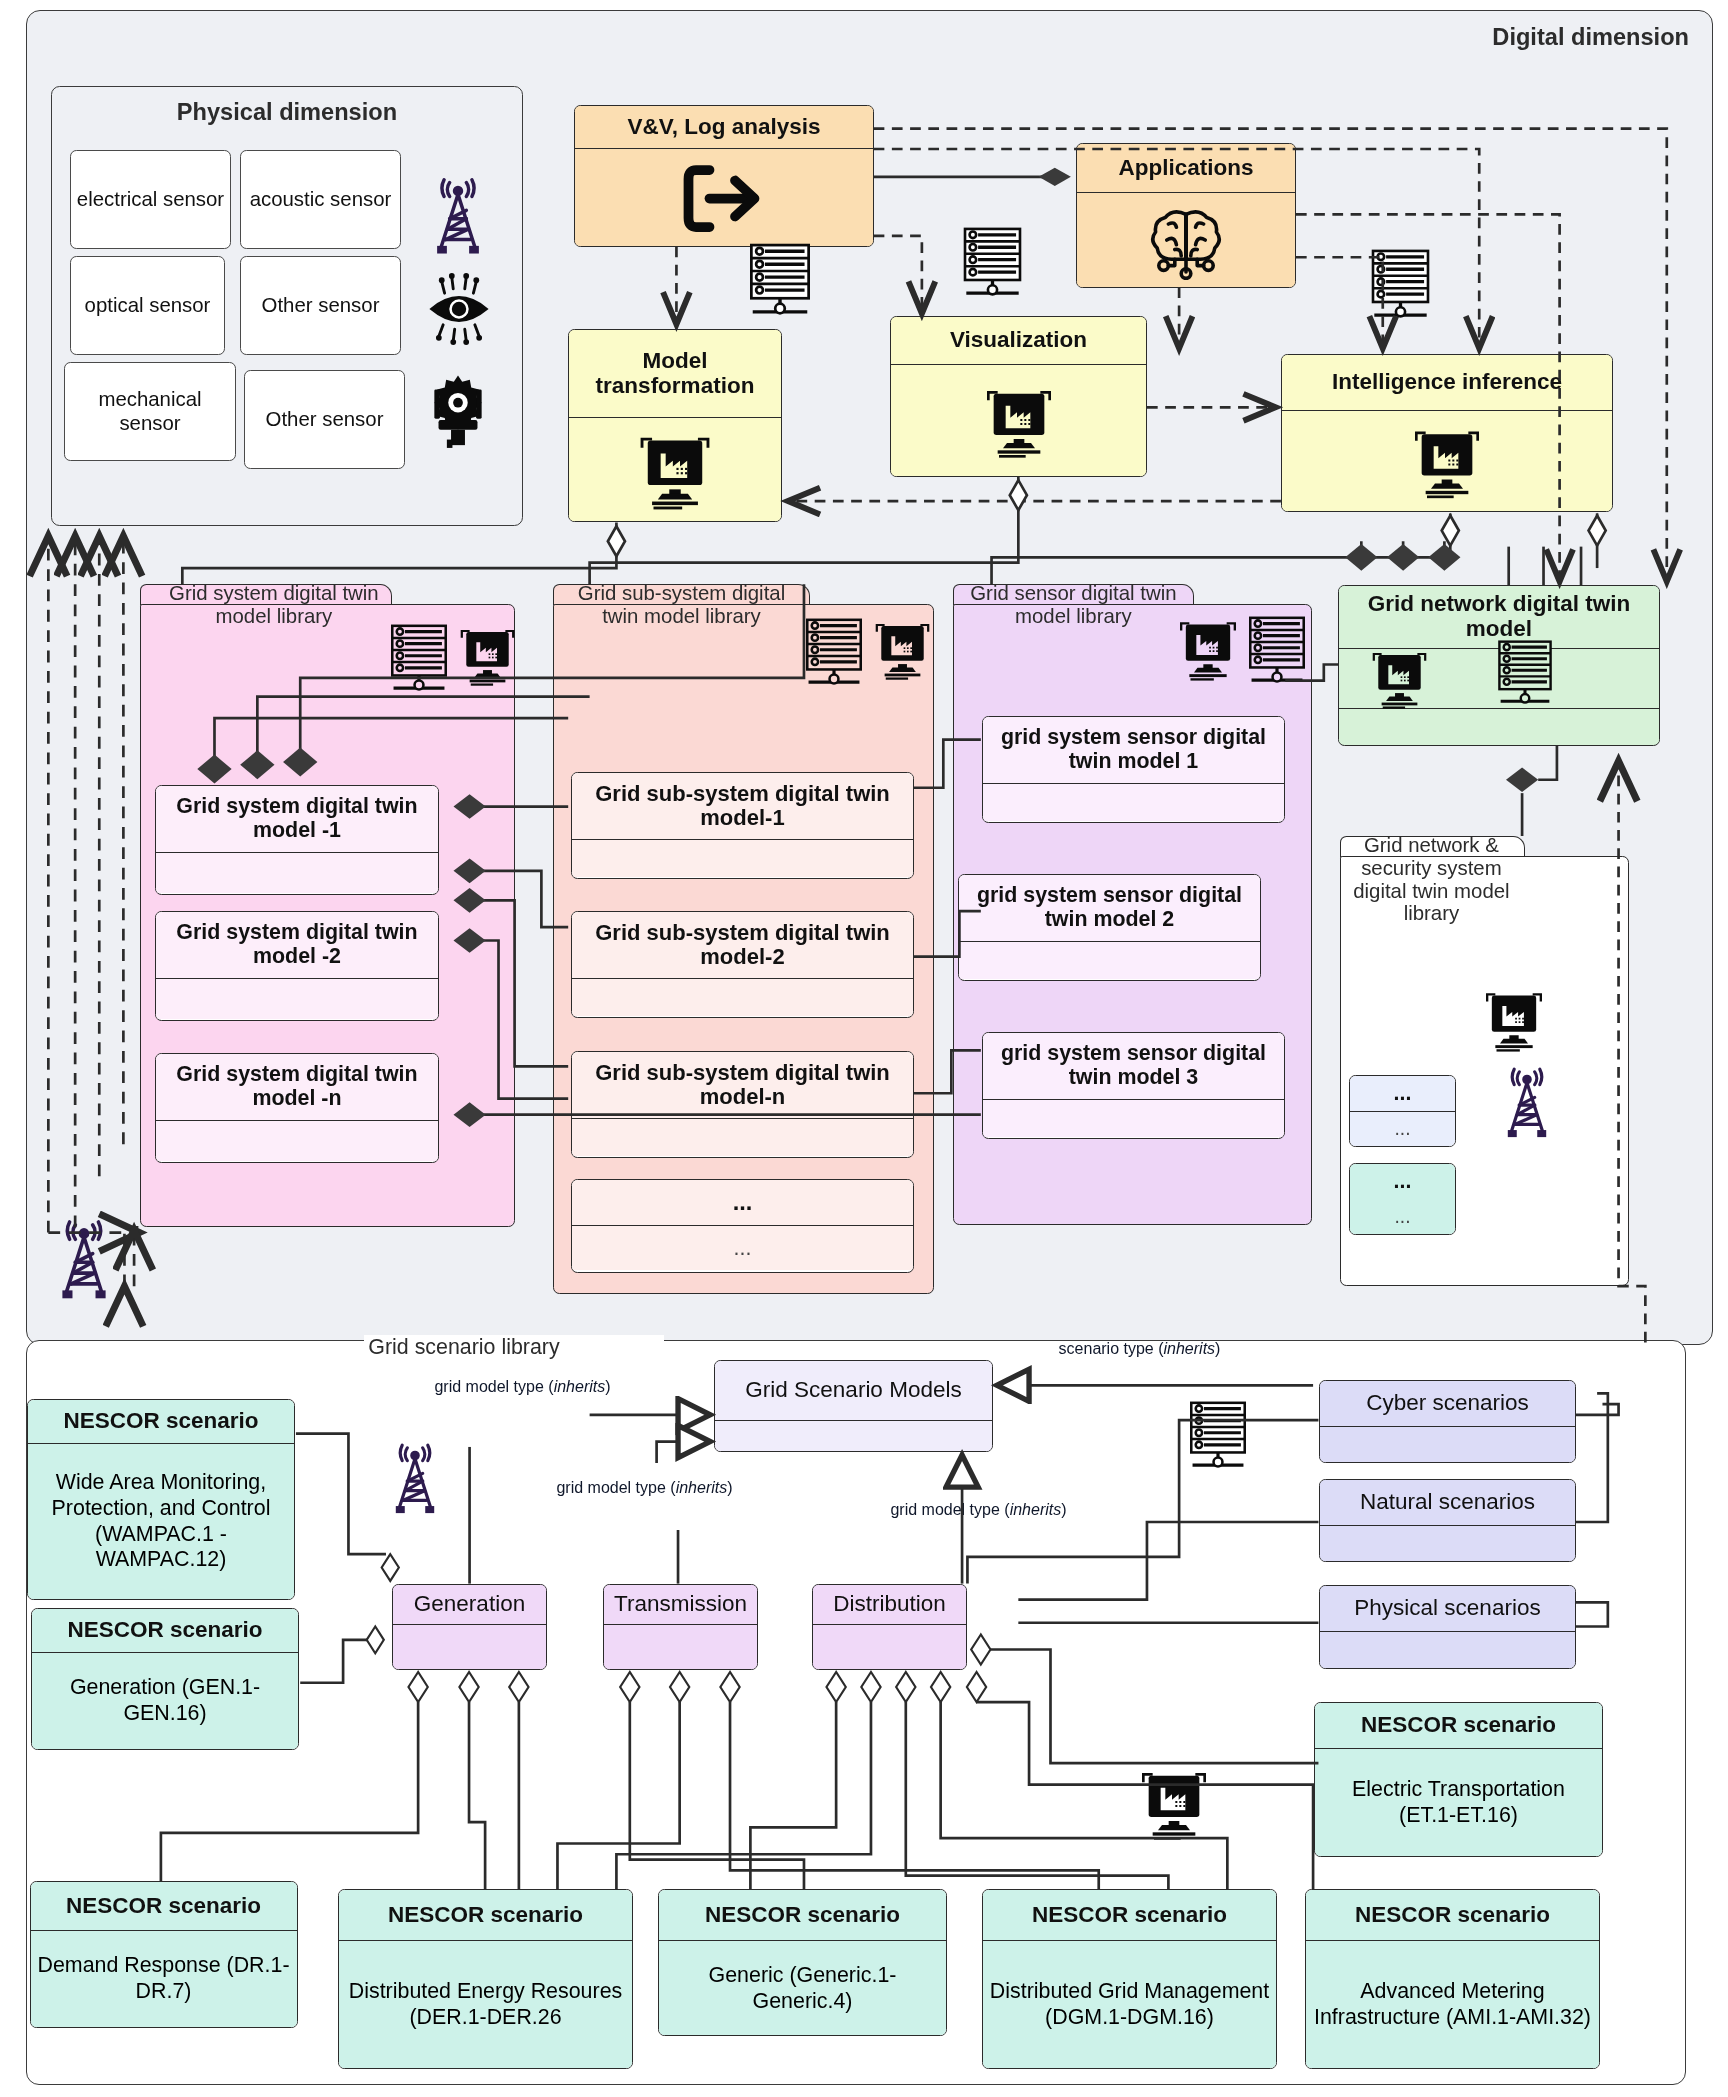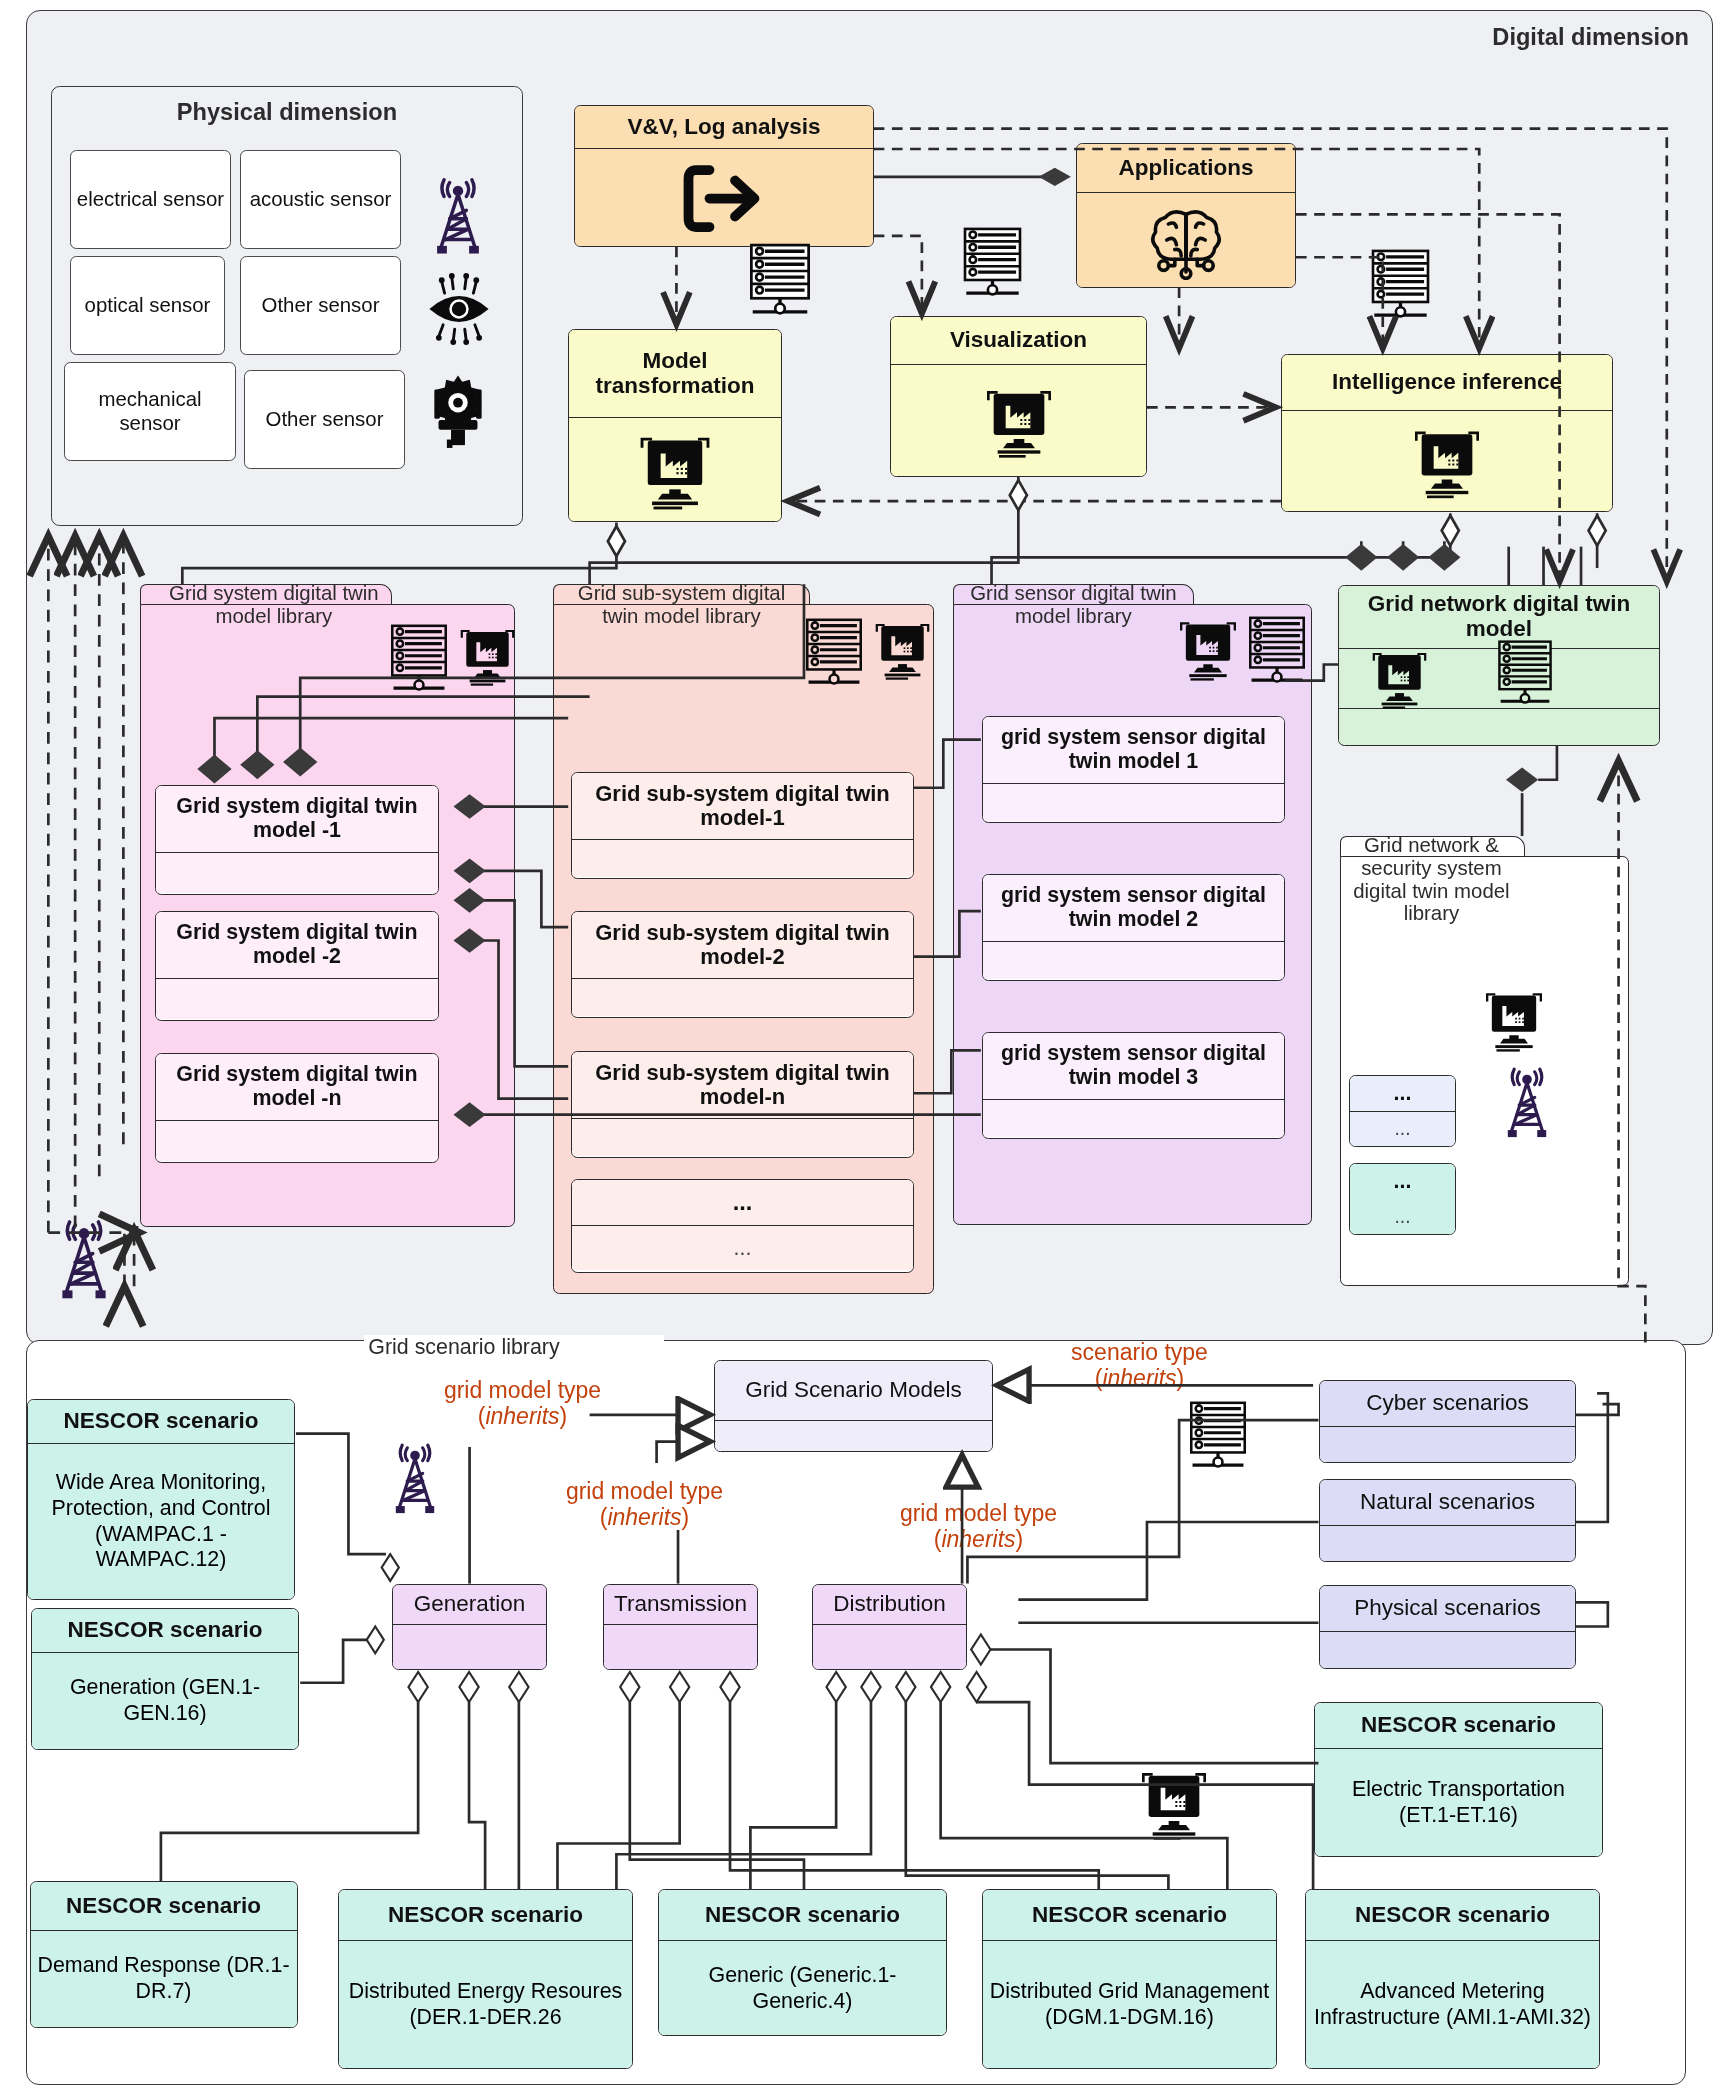--- a/index.html
+++ b/index.html
@@ -75,21 +75,21 @@
   .c-salmon-item{background:#fdeeec;}
   .c-violet-lib{background:#eed6f7;}
   .c-violet-item{background:#fbeefd;}
   .c-white{background:#ffffff;}
   .c-lavender{background:#dcdcf7;}
   .c-mint{background:#cdf2e9;}
   .c-bluepale{background:#e9eefc;}
   .c-lav-soft{background:#f0edfb;}
   .c-lilac{background:#f0d9f8;}
 
-  .lbl{position:absolute;font-size:23px;color:#c2410c;text-align:center;line-height:1.12;}
+  .lbl{position:absolute;font-size:16px;color:#0f172a;text-align:center;line-height:1.12;}
   .lbl i{font-style:italic;}
 
   svg.ov{position:absolute;left:0;top:0;width:1728px;height:2097px;pointer-events:none;}
   .ic{position:absolute;}
 </style>
 </head>
 <body>
 
 <div id="root">
 
@@ -529,21 +529,21 @@
         <line x1="50" y1="84" x2="50" y2="94"></line>
           <line x1="10" y1="104" x2="90" y2="104"></line>
         </g>
       <circle cx="50" cy="99" r="7" fill="#eed6f7" stroke="#0b0b0b" stroke-width="4"></circle>
     </svg>
   </div>
   <div class="abs uml" style="left:982px;top:716px;width:303px;height:107px;">
     <div class="hdr c-violet-item" style="height:67px;font-size:21.4px;">grid system sensor digital twin model 1</div>
     <div class="body c-violet-item" style="height:37px;"></div>
   </div>
-  <div class="abs uml" style="left:982px;top:874px;width:303px;height:107px;">
+  <div class="abs uml" style="left:958px;top:874px;width:303px;height:107px;">
     <div class="hdr c-violet-item" style="height:67px;font-size:21.4px;">grid system sensor digital twin model 2</div>
     <div class="body c-violet-item" style="height:37px;"></div>
   </div>
   <div class="abs uml" style="left:982px;top:1032px;width:303px;height:107px;">
     <div class="hdr c-violet-item" style="height:67px;font-size:21.4px;">grid system sensor digital twin model 3</div>
     <div class="body c-violet-item" style="height:37px;"></div>
   </div>
 
   <div class="abs uml c-green" style="left:1338px;top:585px;width:322px;height:161px;">
     <div class="hdr c-green" style="height:63px;font-size:22.5px;">Grid network digital twin model</div>

